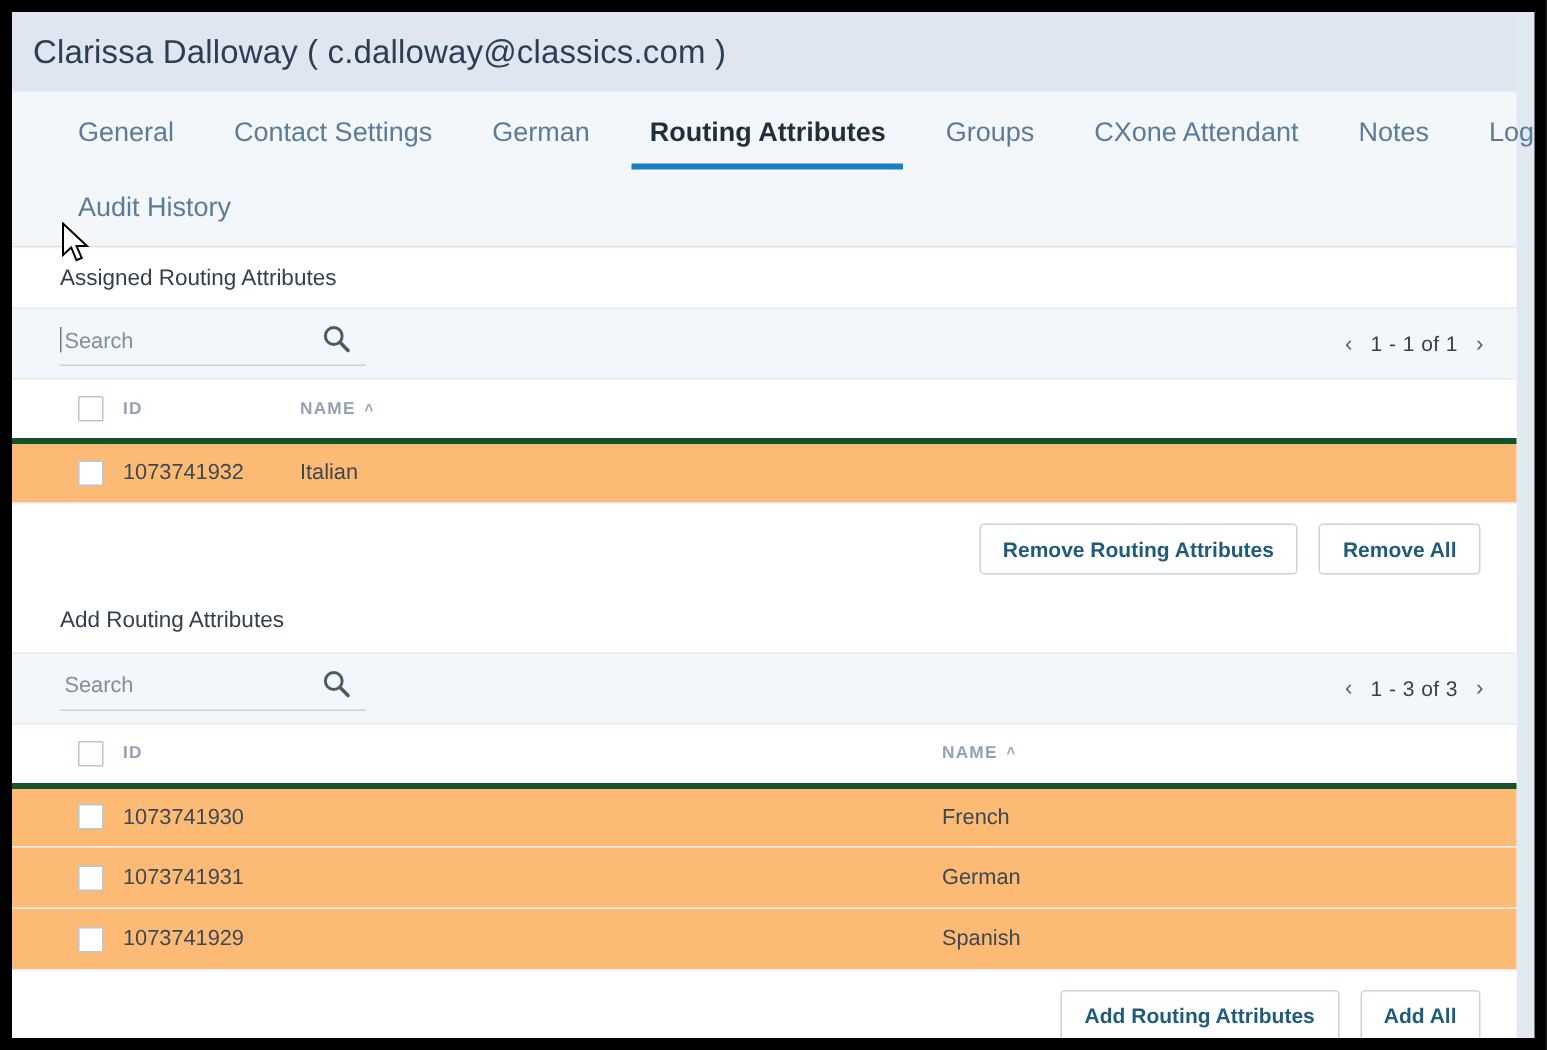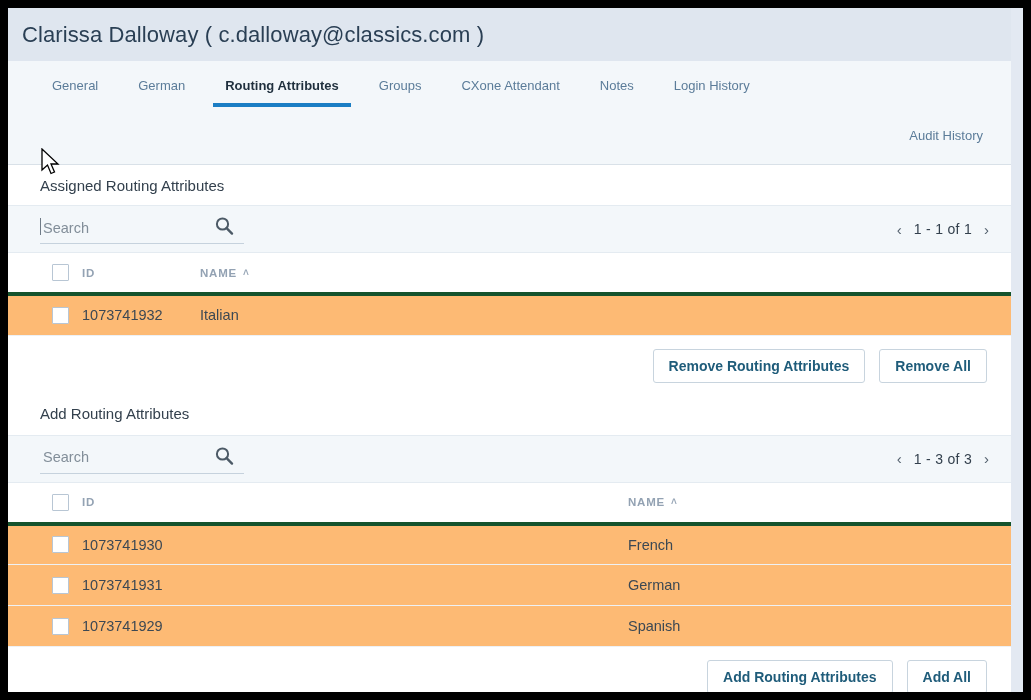--- a/index.html
+++ b/index.html
@@ -55,24 +55,24 @@
   }
   .tab-row {
     position: absolute;
     left: 0;
     width: 100%;
     display: flex;
     align-items: flex-start;
     padding-left: 32px;
   }
   .tab-row.row1 { top: 17px; }
-  .tab-row.row2 { top: 67px; justify-content: flex-end; }
+  .tab-row.row2 { top: 67px; }
   .tab {
     position: relative;
-    font-size: 13px;
+    font-size: 18px;
     color: #5b7c99;
     padding: 0 12px 14px 12px;
     margin-right: 16px;
     white-space: nowrap;
     cursor: pointer;
   }
   .tab.active {
     color: #1f2f3d;
     font-weight: bold;
   }
@@ -245,20 +245,21 @@
 <div id="viewport">
   <div id="page-shell">
 
     <div class="header-bar">
       <div class="header-title">Clarissa Dalloway ( c.dalloway@classics.com )</div>
     </div>
 
     <div class="tabs-area">
       <div class="tab-row row1">
         <div class="tab">General</div>
+        <div class="tab">Contact Settings</div>
         <div class="tab">German</div>
         <div class="tab active">Routing Attributes</div>
         <div class="tab">Groups</div>
         <div class="tab">CXone Attendant</div>
         <div class="tab">Notes</div>
         <div class="tab">Login History</div>
       </div>
       <div class="tab-row row2">
         <div class="tab">Audit History</div>
       </div>

